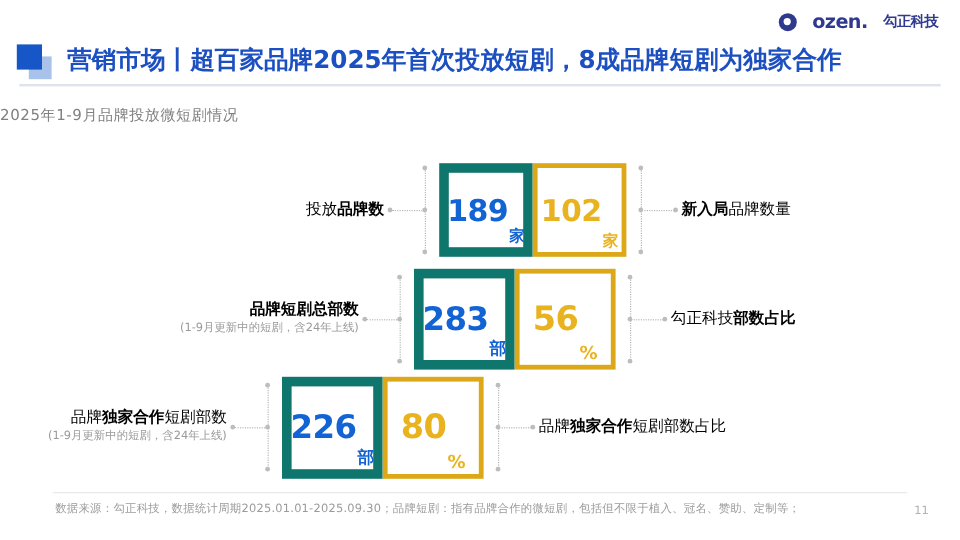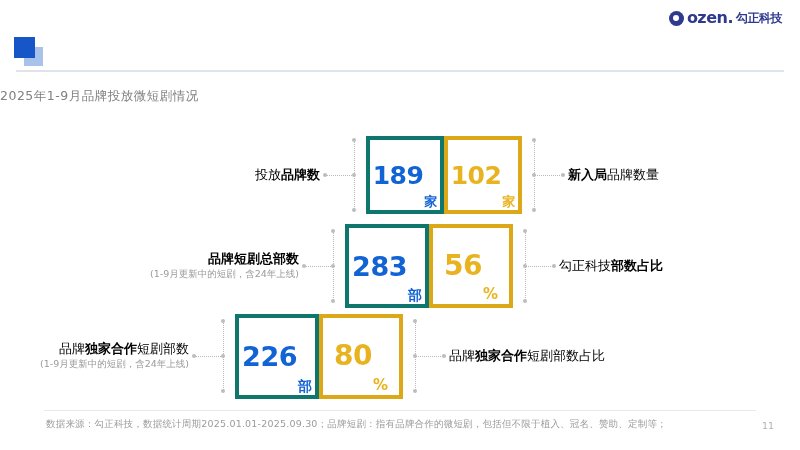--- a/index.html
+++ b/index.html
@@ -15,21 +15,21 @@
     position: relative;
   }
 
   
   .logo-wrap {
     position: absolute;
     top: 10px;
     right: 18px;
     display: flex;
     align-items: center;
-    gap: 2px;
+    gap: 12px;
   }
   .logo-mark {
     width: 15px;
     height: 15px;
     border-radius: 50%;
     background: #2f3a8f;
     position: relative;
     margin-right: 1px;
   }
   .logo-mark::after {
@@ -198,21 +198,21 @@
 
   
   .boxes { display: flex; align-items: center; }
   .vbox {
     background: #ffffff;
     display: flex;
     align-items: center;
     justify-content: center;
     box-sizing: border-box;
   }
-  .vbox.blue { border: 4px solid #0f766e; }
+  .vbox.blue { border: 8px solid #0f766e; }
   .vbox.gold { border: 4px solid #dda818; }
 
   .vbox .num {
     font-weight: bold;
     line-height: 1;
     letter-spacing: -0.5px;
   }
   .vbox .unit {
     font-weight: bold;
     line-height: 1;
@@ -272,20 +272,21 @@
   <span class="logo-mark"></span>
   <span class="logo-text">ozen.</span>
   <span class="logo-cn">勾正科技</span>
 </div>
 
 <div class="title-row">
   <div class="title-deco">
     <span class="deco-sq-light"></span>
     <span class="deco-sq-dark"></span>
   </div>
+  <div class="title-text">营销市场丨超百家品牌2025年首次投放短剧，8成品牌短剧为独家合作</div>
 </div>
 <div class="title-underline"></div>
 
 <div class="subtitle">2025年1-9月品牌投放微短剧情况</div>
 
 <div class="row row-1 r1">
   <div class="side-label left">
     <div class="lbl-main"><span>投放</span><b>品牌数</b></div>
   </div>
 

